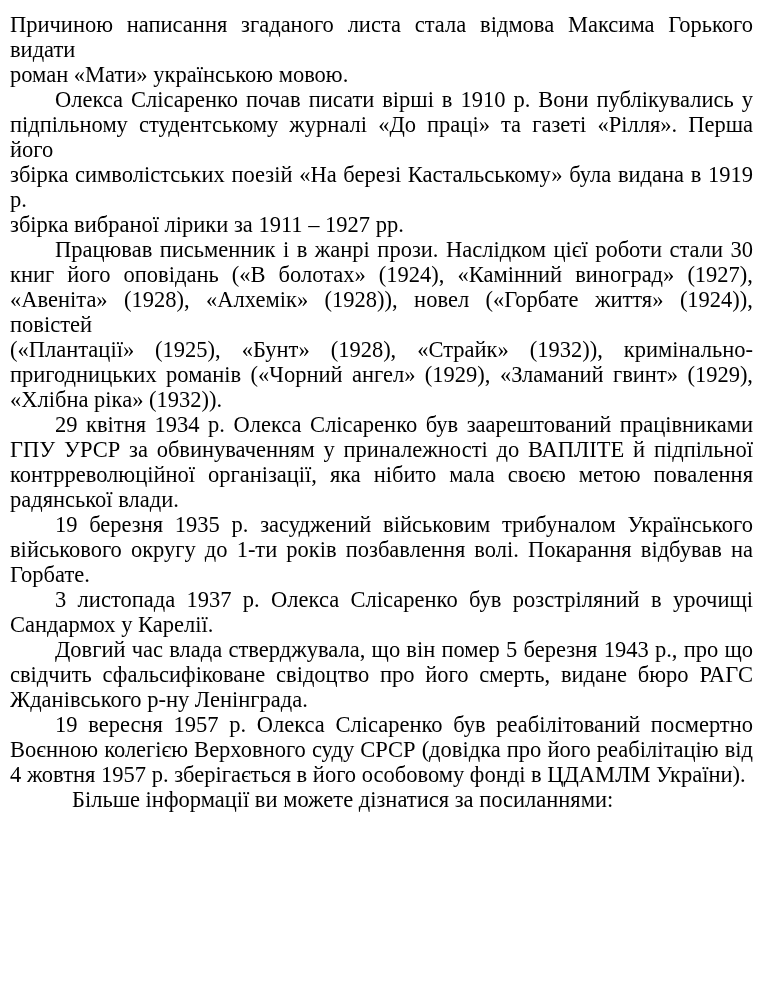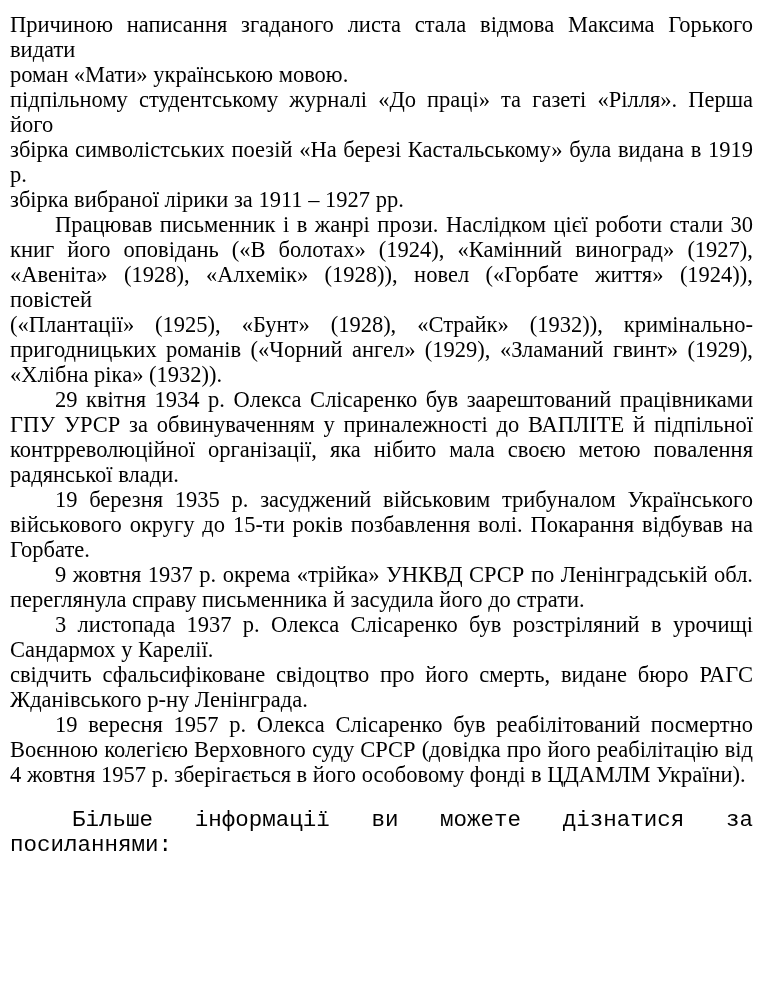--- a/index.html
+++ b/index.html
@@ -24,67 +24,63 @@
     text-align: justify;
     text-align-last: justify;
   }
   .line.last {
     text-align-last: auto;
   }
   .line.first-indent {
     text-indent: 45px;
   }
   .more-info {
-    margin-top: 21px;
     text-indent: 62px;
-    font-family: Liberation Mono, monospace;
   }
 </style>
 </head>
 <body style="background: rgb(255, 255, 255); color: rgb(0, 0, 0); --link-color: #0563C1;">
 
 <div class="doc">
   <div>
       <div class="para">
         <div class="line">Причиною написання згаданого листа стала відмова Максима Горького видати</div>
         <div class="line last">роман «Мати» українською мовою.</div>
       </div>
       <div class="para">
+        <div class="line first-indent">Олекса Слісаренко почав писати вірші в 1910 р. Вони публікувались у</div>
         <div class="line">підпільному студентському журналі «До праці» та газеті «Рілля». Перша його</div>
         <div class="line">збірка символістських поезій «На березі Кастальському» була видана в 1919 р.</div>
         <div class="line last">збірка вибраної лірики за 1911 – 1927 рр.</div>
       </div>
       <div class="para">
         <div class="line first-indent">Працював письменник і в жанрі прози. Наслідком цієї роботи стали 30</div>
         <div class="line">книг його оповідань («В болотах» (1924), «Камінний виноград» (1927),</div>
         <div class="line">«Авеніта» (1928), «Алхемік» (1928)), новел («Горбате життя» (1924)), повістей</div>
         <div class="line">(«Плантації» (1925), «Бунт» (1928), «Страйк» (1932)), кримінально-</div>
         <div class="line">пригодницьких романів («Чорний ангел» (1929), «Зламаний гвинт» (1929),</div>
         <div class="line last">«Хлібна ріка» (1932)).</div>
       </div>
       <div class="para">
         <div class="line first-indent">29 квітня 1934 р. Олекса Слісаренко був заарештований працівниками</div>
         <div class="line">ГПУ УРСР за обвинуваченням у приналежності до ВАПЛІТЕ й підпільної</div>
         <div class="line">контрреволюційної організації, яка нібито мала своєю метою повалення</div>
         <div class="line last">радянської влади.</div>
       </div>
       <div class="para">
         <div class="line first-indent">19 березня 1935 р. засуджений військовим трибуналом Українського</div>
-        <div class="line">військового округу до 15-ти років позбавлення волі. Покарання відбував на</div>
+        <div class="line">військового округу до 1-ти років позбавлення волі. Покарання відбував на</div>
         <div class="line last">Горбате.</div>
-      </div>
-      <div class="para">
-        <div class="line first-indent">9 жовтня 1937 р. окрема «трійка» УНКВД СРСР по Ленінградській обл.</div>
-        <div class="line last">переглянула справу письменника й засудила його до страти.</div>
       </div>
       <div class="para">
         <div class="line first-indent">3 листопада 1937 р. Олекса Слісаренко був розстріляний в урочищі</div>
         <div class="line last">Сандармох у Карелії.</div>
       </div>
       <div class="para">
+        <div class="line first-indent">Довгий час влада стверджувала, що він помер 5 березня 1943 р., про що</div>
         <div class="line">свідчить сфальсифіковане свідоцтво про його смерть, видане бюро РАГС</div>
         <div class="line last">Жданівського р-ну Ленінграда.</div>
       </div>
       <div class="para">
         <div class="line first-indent">19 вересня 1957 р. Олекса Слісаренко був реабілітований посмертно</div>
         <div class="line">Воєнною колегією Верховного суду СРСР (довідка про його реабілітацію від</div>
         <div class="line last">4 жовтня 1957 р. зберігається в його особовому фонді в ЦДАМЛМ України).</div>
       </div>
     </div>
 

